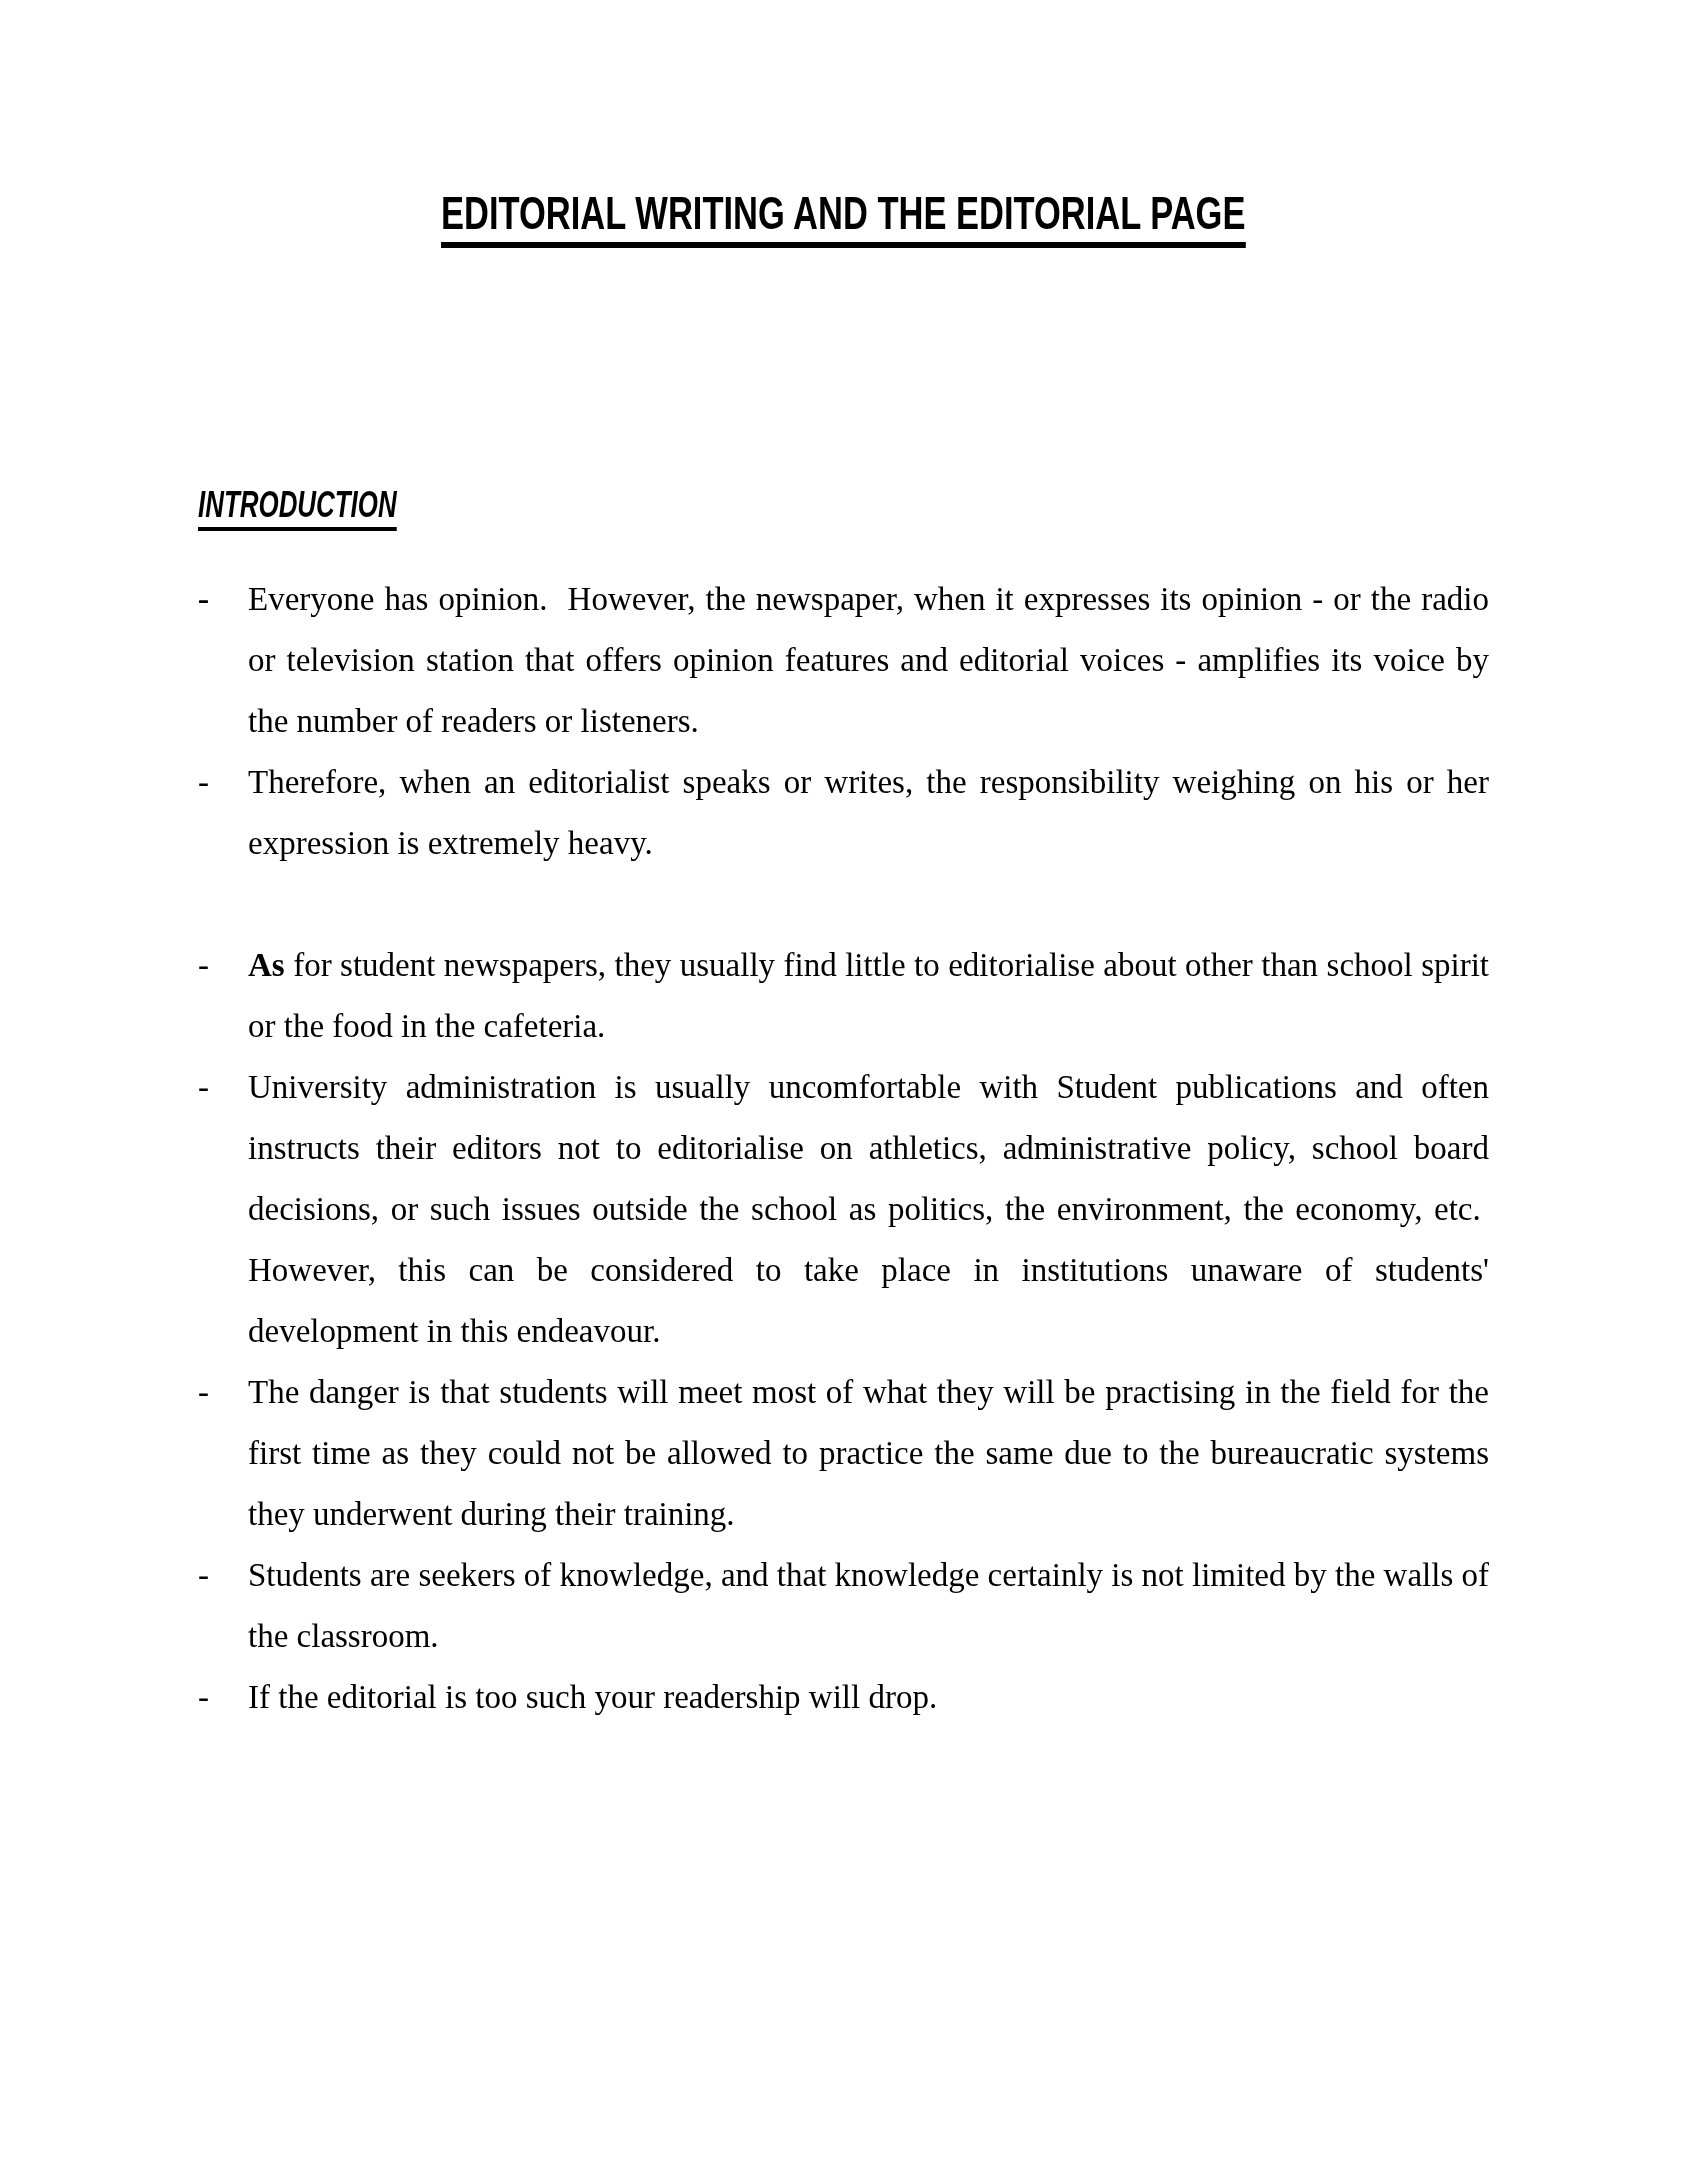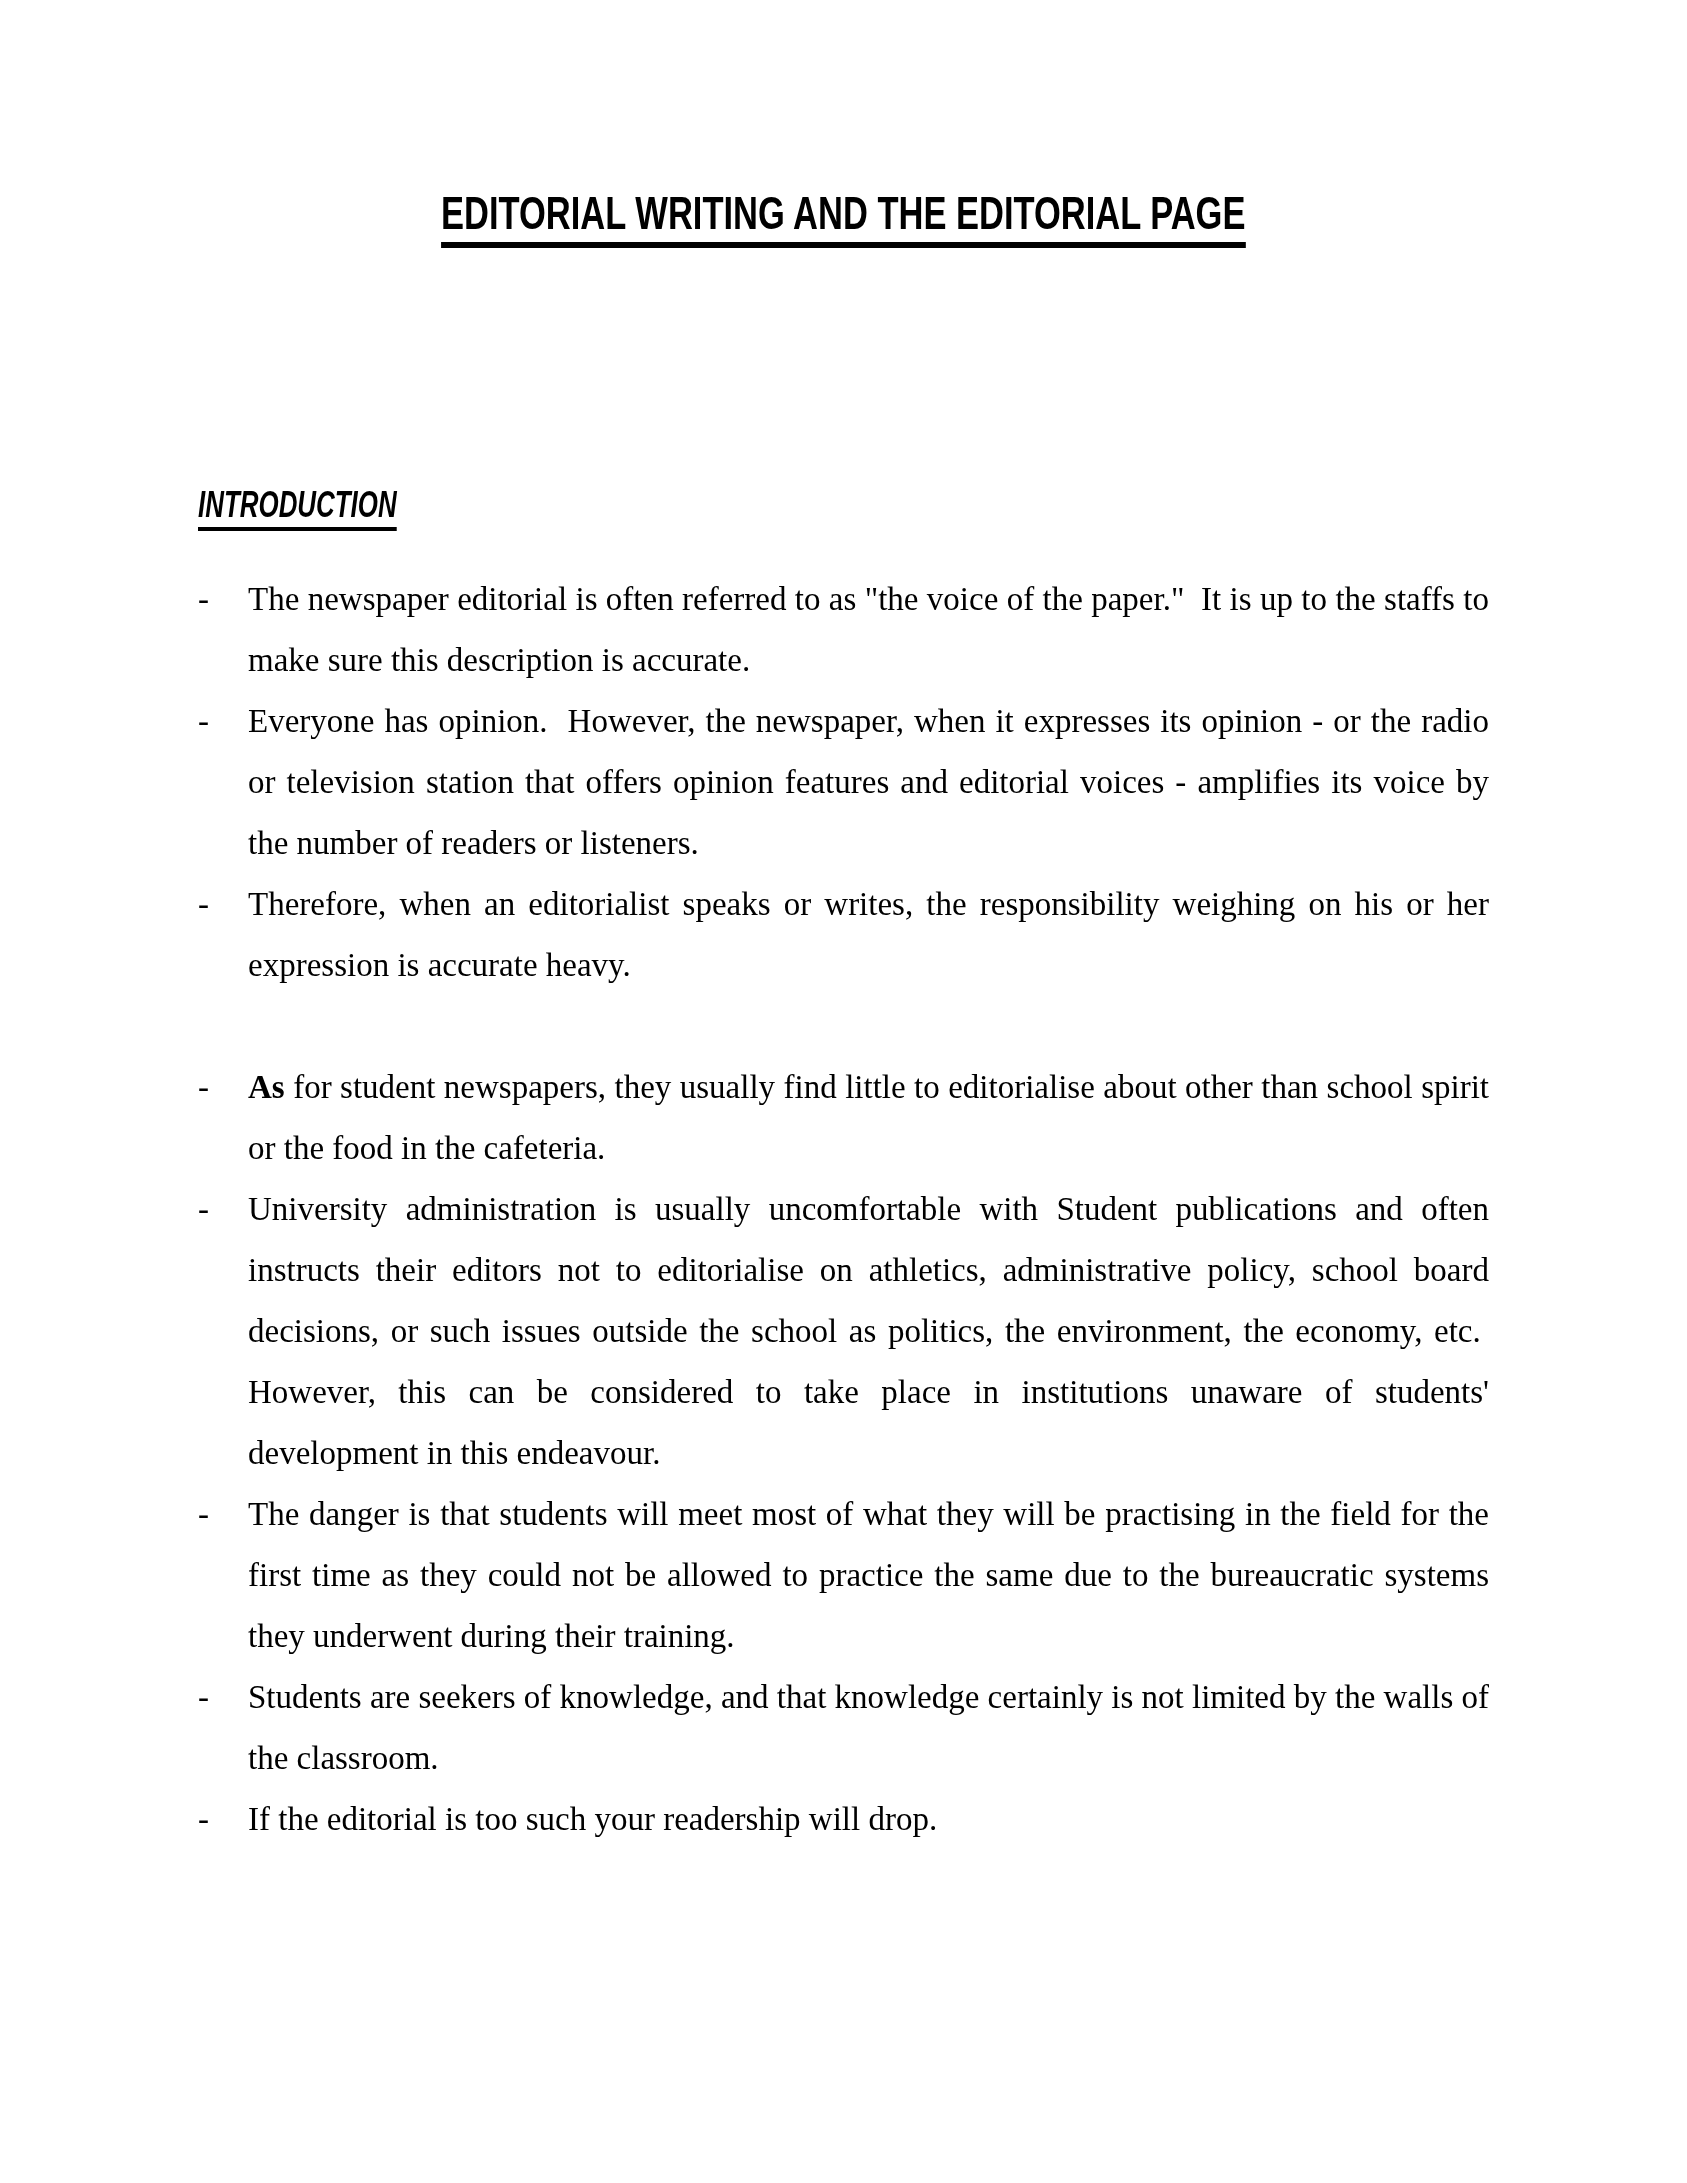--- a/index.html
+++ b/index.html
@@ -83,31 +83,30 @@
   </div>
 
   <div class="section-heading-row">
     <span class="section-heading">INTRODUCTION</span>
   </div>
 
   <ul class="bullet-list">
 
     <li>
       <span class="marker">-</span>
-      <span>The newspaper editorial is often referred to as "the voice of the paper."&nbsp; It is up to the staffs to make sure this description is accurate.</span>
     </li>
 
     <li>
       <span class="marker">-</span>
       <span>Everyone has opinion.&nbsp; However, the newspaper, when it expresses its opinion - or the radio or television station that offers opinion features and editorial voices - amplifies its voice by the number of readers or listeners.</span>
     </li>
 
     <li>
       <span class="marker">-</span>
-      <span>Therefore, when an editorialist speaks or writes, the responsibility weighing on his or her expression is accurate heavy.</span>
+      <span>Therefore, when an editorialist speaks or writes, the responsibility weighing on his or her expression is extremely heavy.</span>
     </li>
 
     <li class="gap-before">
       <span class="marker">-</span><span class="lead">As</span><span> for student newspapers, they usually find little to editorialise about other than school spirit or the food in the cafeteria.</span>
     </li>
 
     <li>
       <span class="marker">-</span>
       <span>University administration is usually uncomfortable with Student publications and often instructs their editors not to editorialise on athletics, administrative policy, school board decisions, or such issues outside the school as politics, the environment, the economy, etc.&nbsp; However, this can be considered to take place in institutions unaware of students' development in this endeavour.</span>
     </li>

